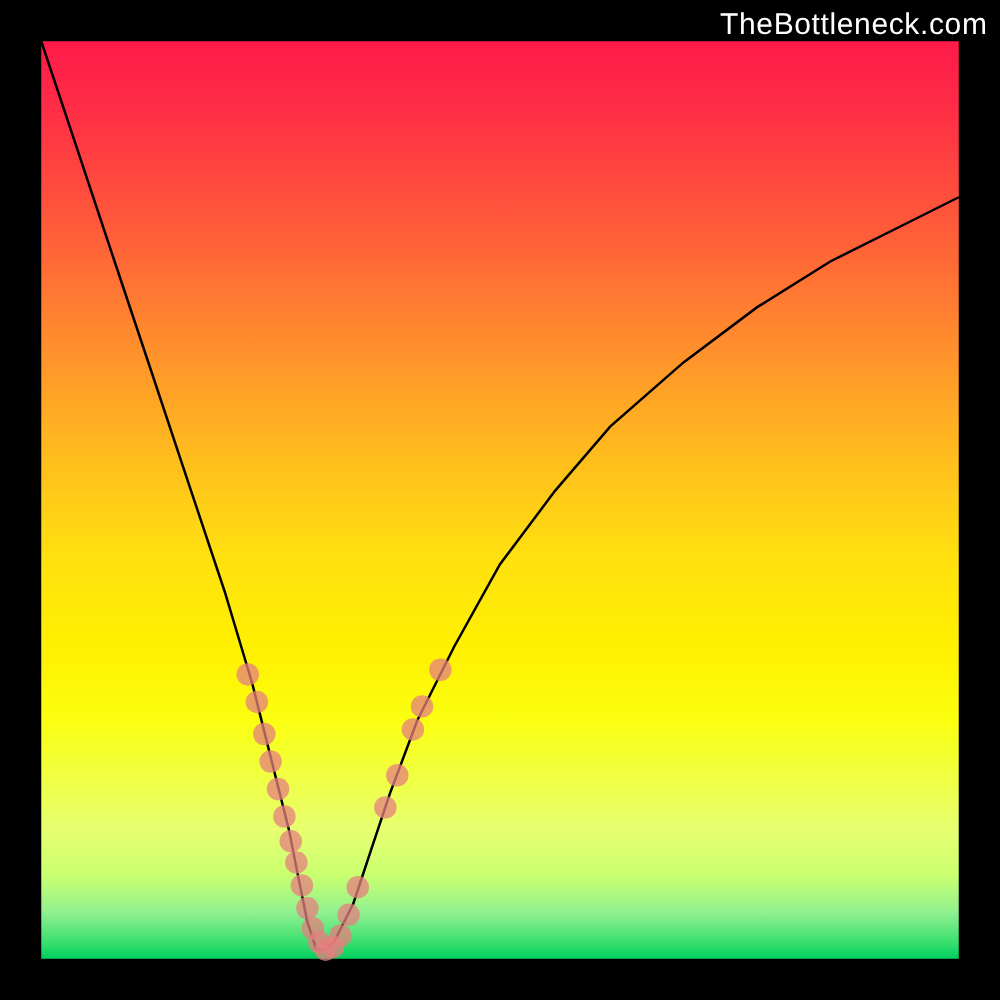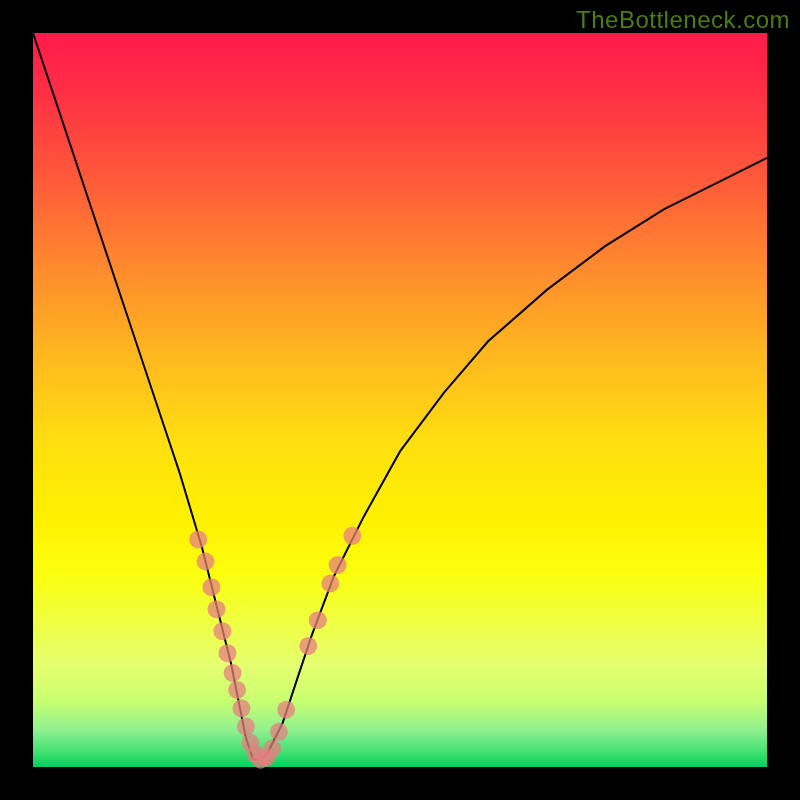--- a/index.html
+++ b/index.html
@@ -32,21 +32,21 @@
       #40e070 98%,
       #00d060 100%);
   }
   .watermark {
     position: absolute;
     top: 6px;
     right: 10px;
     font-family: Arial, Helvetica, sans-serif;
     font-size: 24px;
     font-weight: 500;
-    color: #4d7c0f;
+    color: #ffffff;
     letter-spacing: 0.5px;
     user-select: none;
   }
   svg.curve {
     position: absolute;
     left: 0; top: 0;
     width: 734px; height: 734px;
     overflow: visible;
   }
   .curve-path {

